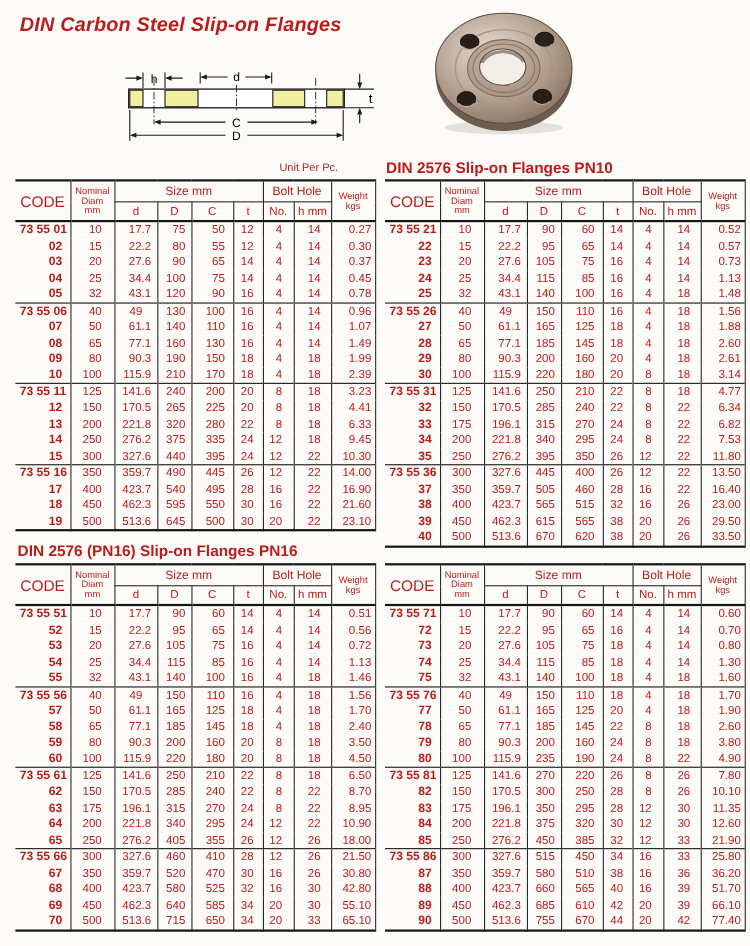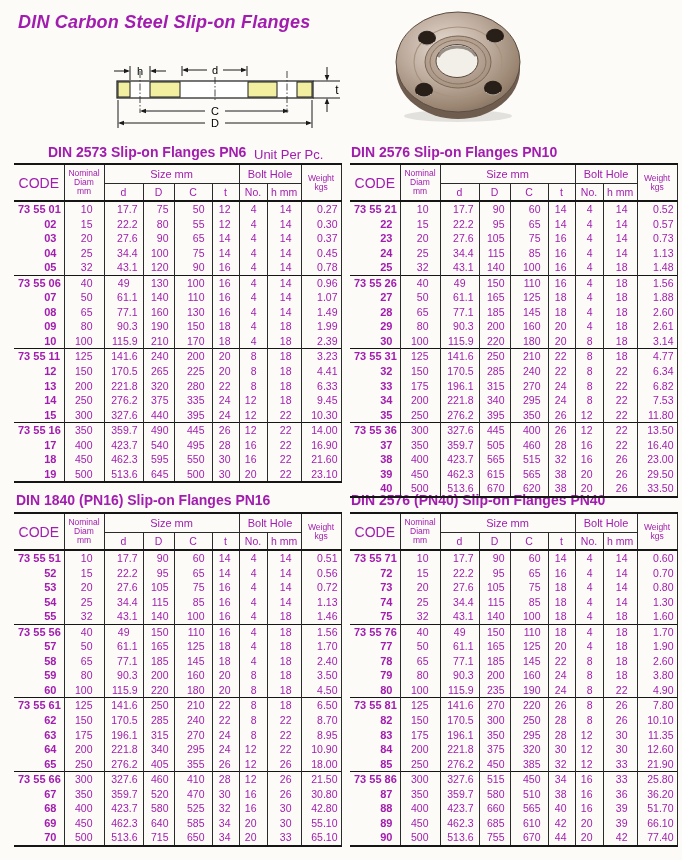--- a/index.html
+++ b/index.html
@@ -1,19 +1,19 @@
 <!DOCTYPE html>
 <html><head>
 <meta charset="utf-8">
 <style>
   html,body{margin:0;padding:0;background:#d9d9d9;}
-  .page{position:relative;width:682px;height:860px;background:#fcfbf7;font-family:"Liberation Sans",sans-serif;color:#a21caf;overflow:hidden;}
+  .page{position:relative;width:682px;height:860px;background:#fcfbf7;font-family:"Liberation Sans",sans-serif;color:#b91c1c;overflow:hidden;}
   .main-title{position:absolute;left:18px;top:12px;font-size:18px;font-weight:bold;font-style:italic;letter-spacing:.2px;white-space:nowrap;}
   .tbl-title{position:absolute;font-size:14px;font-weight:bold;white-space:nowrap;}
-  .tbl-note{position:absolute;font-size:13px;white-space:nowrap;}
+  .tbl-note{position:absolute;font-size:10px;white-space:nowrap;}
   .tbl-wrap{position:absolute;}
   table.dt{border-collapse:collapse;table-layout:fixed;width:327px;border-bottom:2px solid #151515;}
   .dt th,.dt td{border-right:1px solid #2a2a2a;padding:0 4px;overflow:hidden;white-space:nowrap;}
   .dt thead th{font-weight:normal;font-size:11px;text-align:center;border-top:2px solid #151515;padding:0 1px;}
   .dt thead tr.r2 th{border-top:none;height:16px;font-size:10.5px;}
   .dt thead th.grp{height:18px;border-bottom:1px solid #2a2a2a;}
   .dt thead th.stack{font-size:8.5px;line-height:9px;margin-left:20px;}
   .dt thead th.codeh{font-size:14px;}
   .dt tbody td{font-size:10.5px;line-height:14.55px;height:14.55px;text-align:right;}
   .dt tbody tr.gstart td{border-top:1.5px solid #151515;}
@@ -133,25 +133,23 @@
       <ellipse cx="101" cy="82" rx="8.5" ry="6.8"></ellipse>
     </g>
     <g fill="none" stroke="#d9cec4" stroke-width="1" opacity="0.8">
       <path d="M 28 36 A 8.5 6.8 0 0 0 42 36"></path>
       <path d="M 96 34 A 8.5 6.8 0 0 0 110 34"></path>
       <path d="M 25 88 A 8.5 6.8 0 0 0 39 88"></path>
       <path d="M 94 86 A 8.5 6.8 0 0 0 108 86"></path>
     </g>
   </svg>
 
-  <div class="tbl-title" style="left:48px;top:144px;">DIN 2573 Slip-on Flanges PN6</div>
   <div class="tbl-note" style="left:254px;top:147px;">Unit Per Pc.</div>
   <div class="tbl-title" style="left:351px;top:144px;">DIN 2576 Slip-on Flanges PN10</div>
-  <div class="tbl-title" style="left:16px;top:492px;">DIN 1840 (PN16) Slip-on Flanges PN16</div>
-  <div class="tbl-title" style="left:351px;top:492px;">DIN 2576 (PN40) Slip-on Flanges PN40</div>
+  <div class="tbl-title" style="left:16px;top:492px;">DIN 2576 (PN16) Slip-on Flanges PN16</div>
 
   <div class="tbl-wrap" style="left:14px;top:163px;">
       <table class="dt">
         <colgroup>
           <col class="c0">
           <col class="c1">
           <col class="c2">
           <col class="c3">
           <col class="c4">
           <col class="c5">

